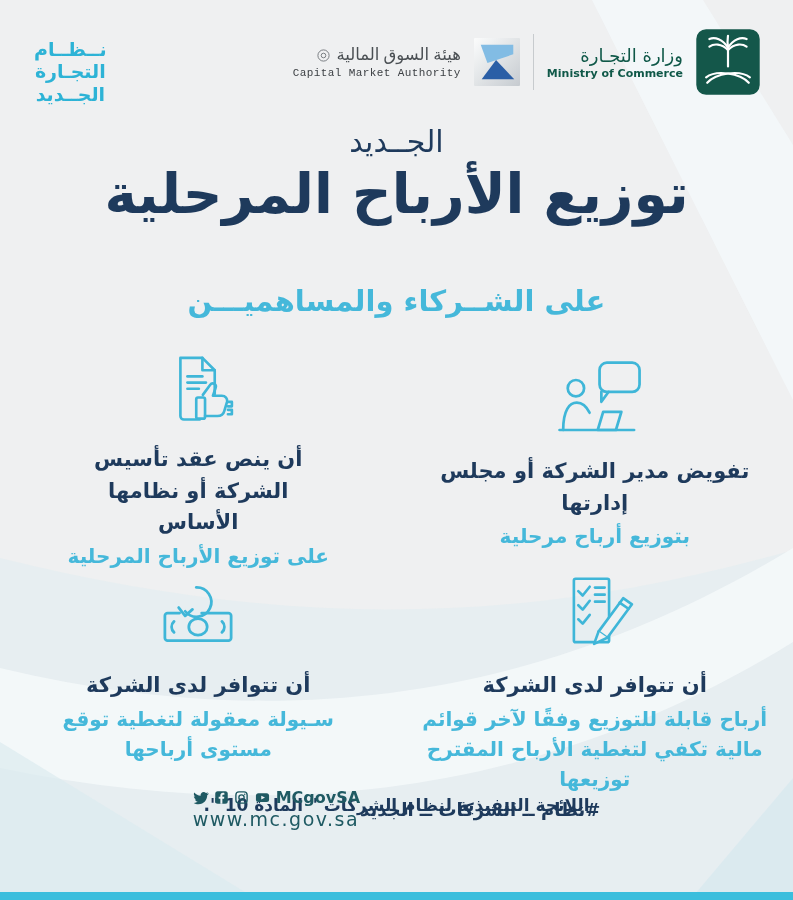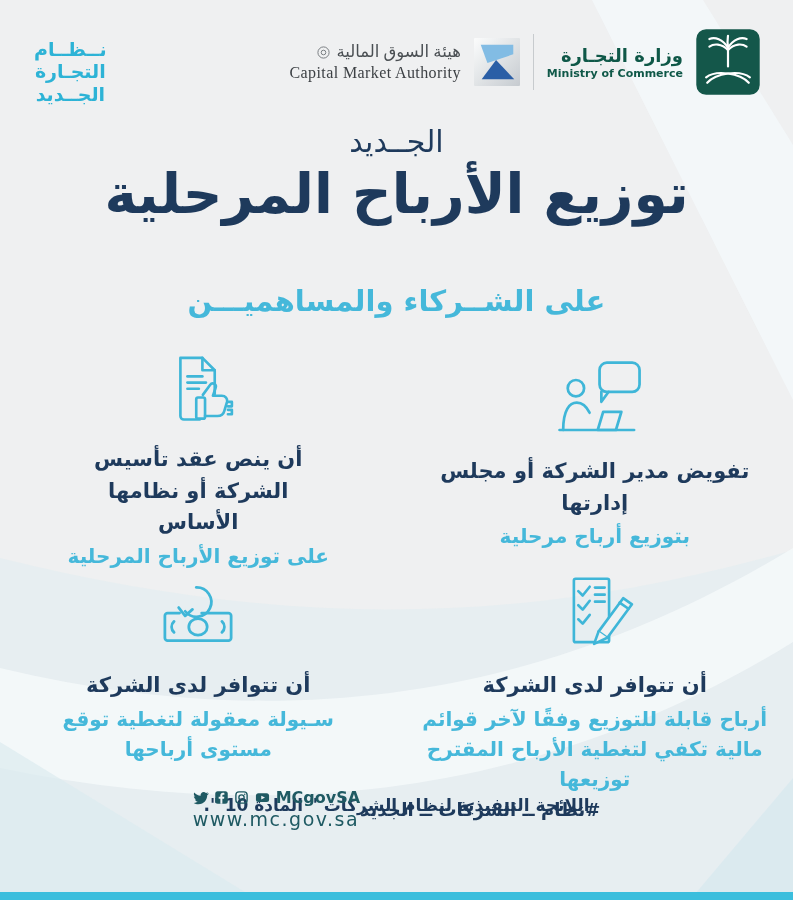--- a/index.html
+++ b/index.html
@@ -11,25 +11,25 @@
 
   
   .header{position:absolute; top:26px; left:34px; right:30px; z-index:2;
           display:flex; justify-content:space-between; align-items:flex-start; direction:ltr;}
   .brand{color:#2db3d6; font-weight:700; font-size:19px; line-height:1.18;
          text-align:center; margin-top:12px; letter-spacing:.5px;}
   .gov-logos{display:flex; align-items:center; gap:13px; direction:ltr;}
   .cma{display:flex; flex-direction:column; align-items:flex-end; gap:2px;}
   .cma-ar{display:flex; align-items:center; gap:6px; direction:ltr;}
   .cma-ar .txt{font-size:16.5px; color:#4a4f53; font-family:"Liberation Serif","DejaVu Sans",serif;}
-  .cma-en{font-size:16px; color:#3d4145; font-family:Liberation Serif, serif; letter-spacing:.4px;text-align:center;}
+  .cma-en{font-size:11px; color:#3d4145; font-family:Liberation Mono, monospace; letter-spacing:.4px;text-align:center;}
   .divider{width:1px; height:56px; background:#c7cbce;}
   .moc{display:flex; align-items:center; gap:10px;}
   .moc-text{display:flex; flex-direction:column; align-items:flex-end; gap:1px;}
-  .moc-ar{font-size:18px; font-weight:700; color:#0f5848;}
+  .moc-ar{font-size:18px; font-weight:400; color:#0f5848;}
   .moc-en{font-size:11px; font-weight:700; color:#0f5848;}
 
   
   .kicker{position:absolute; top:124px; left:0; width:100%; text-align:center; z-index:2;
           font-size:30px; color:#1e3a5c; font-weight:500;}
   .main-title{position:absolute; top:162px; left:0; width:100%; text-align:center; z-index:2;
           font-size:55px; color:#1e3a5c; font-weight:700;}
   .subtitle{position:absolute; top:284px; left:0; width:100%; text-align:center; z-index:2;
           font-size:29px; color:#45b8da; font-weight:700;}
 

